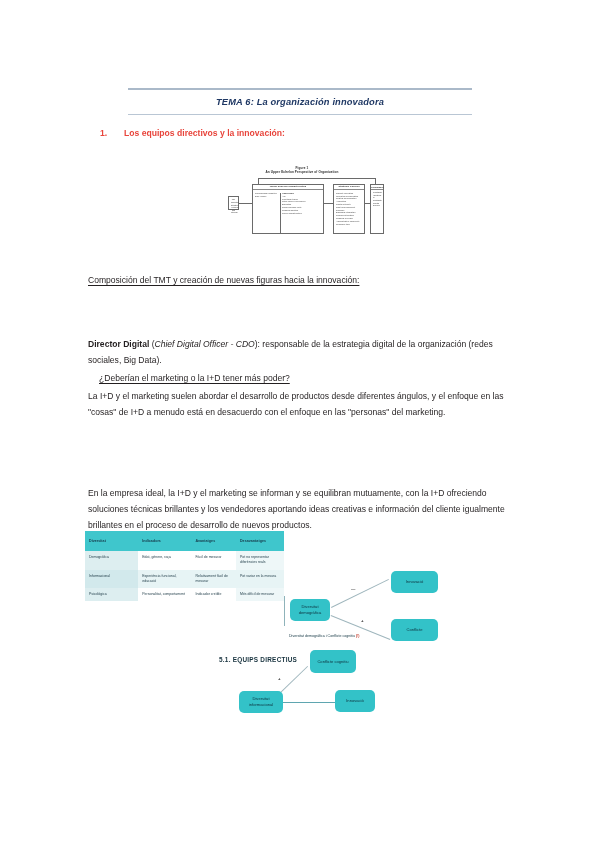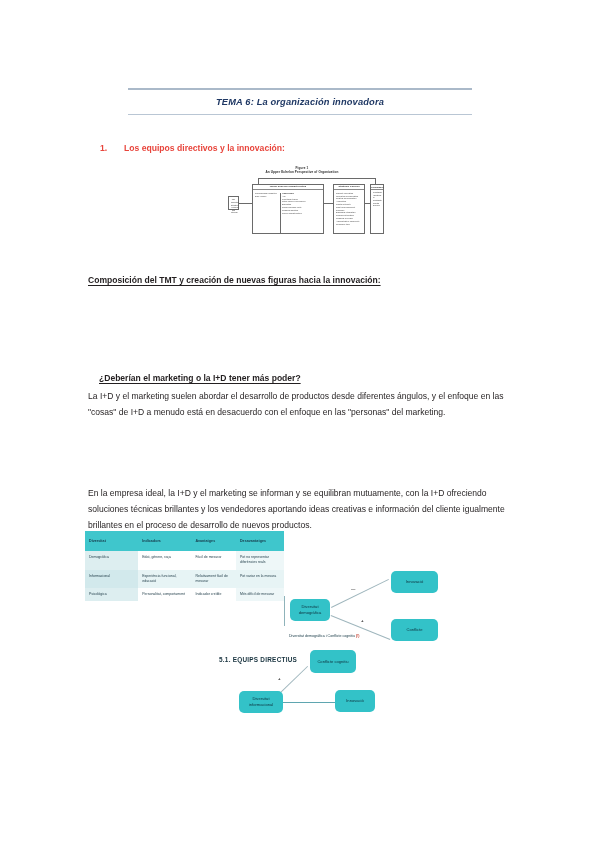--- a/index.html
+++ b/index.html
@@ -39,21 +39,21 @@
     font-weight: bold;
     color: #1f3864;
     padding: 7px 0 7px 0;
     letter-spacing: .15px;
   }
 
   
   .list-heading {
     position: absolute;
     left: 100px;
-    top: 143px;
+    top: 128px;
     font-size: 8.6px;
     font-weight: bold;
     color: #e8453c;
     white-space: nowrap;
   }
   .list-heading .num { display: inline-block; width: 24px; }
 
   
   .figure-wrap {
     position: absolute;
@@ -114,21 +114,21 @@
   
   .para {
     position: absolute;
     left: 88px;
     width: 420px;
     font-size: 8.55px;
     line-height: 16px;
     color: #231f20;
     text-align: left;
   }
-  .para.u { text-decoration: underline; text-underline-offset: 2px; font-weight: bold; }
+  .para.u { text-decoration: underline; text-underline-offset: 2px; }
   .para b { font-weight: bold; }
   .para i { font-style: italic; }
 
   
   .slide {
     position: absolute;
     left: 85px;
     top: 531px;
     width: 430px;
     height: 232px;
@@ -290,20 +290,21 @@
         <span class="bt" style="font-size:2.1px;">Performance</span>
         <div class="fig-col" style="white-space:pre-line; font-size:1.9px;">Profitability
 Variations in profitability
 Growth
 Survival</div>
       </div>
     </div>
   </div>
 
   <div class="para u" style="top:272px;">Composición del TMT y creación de nuevas figuras hacia la innovación:</div>
+  <div class="para" style="top:336px;"><b>Director Digital</b> (<i>Chief Digital Officer - CDO</i>): responsable de la estrategia digital de la organización (redes sociales, Big Data).</div>
   <div class="para u" style="top:370px;margin-left:11px;">¿Deberían el marketing o la I+D tener más poder?</div>
   <div class="para" style="top:388px;">La I+D y el marketing suelen abordar el desarrollo de productos desde diferentes ángulos, y el enfoque en las "cosas" de I+D a menudo está en desacuerdo con el enfoque en las "personas" del marketing.</div>
   <div class="para" style="top:485px;">En la empresa ideal, la I+D y el marketing se informan y se equilibran mutuamente, con la I+D ofreciendo soluciones técnicas brillantes y los vendedores aportando ideas creativas e información del cliente igualmente brillantes en el proceso de desarrollo de nuevos productos.</div>
 
   <div class="slide">
 
     <table class="dtable">
       <thead>
         <tr>
           <th style="width:27%">Diversitat</th>

